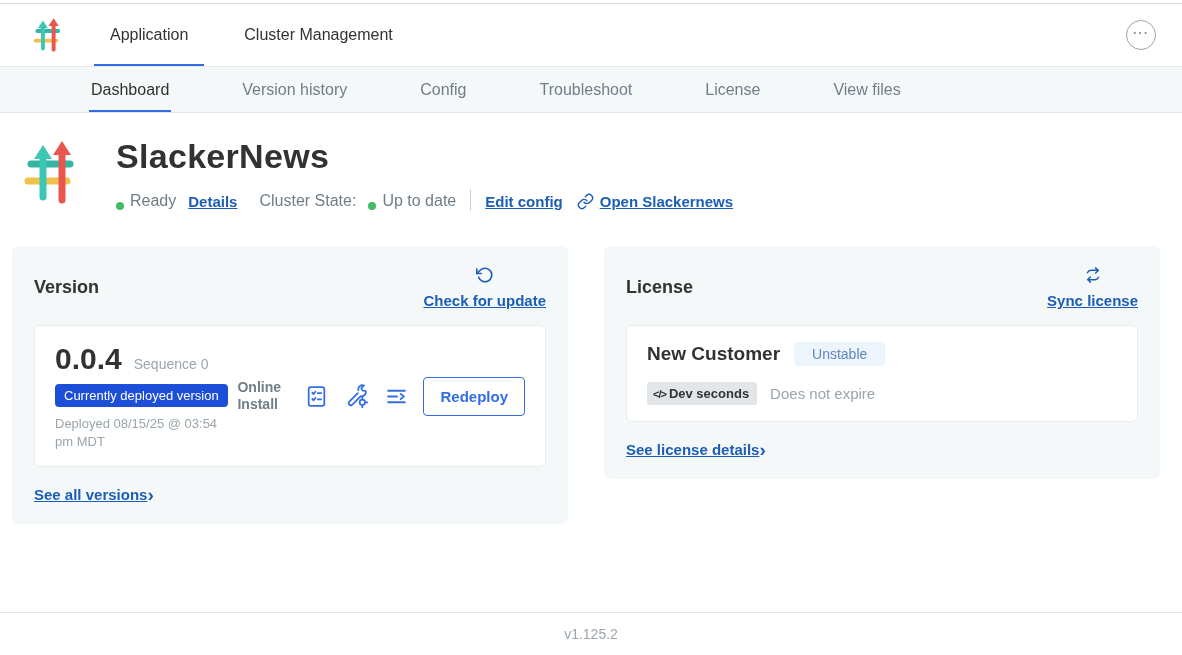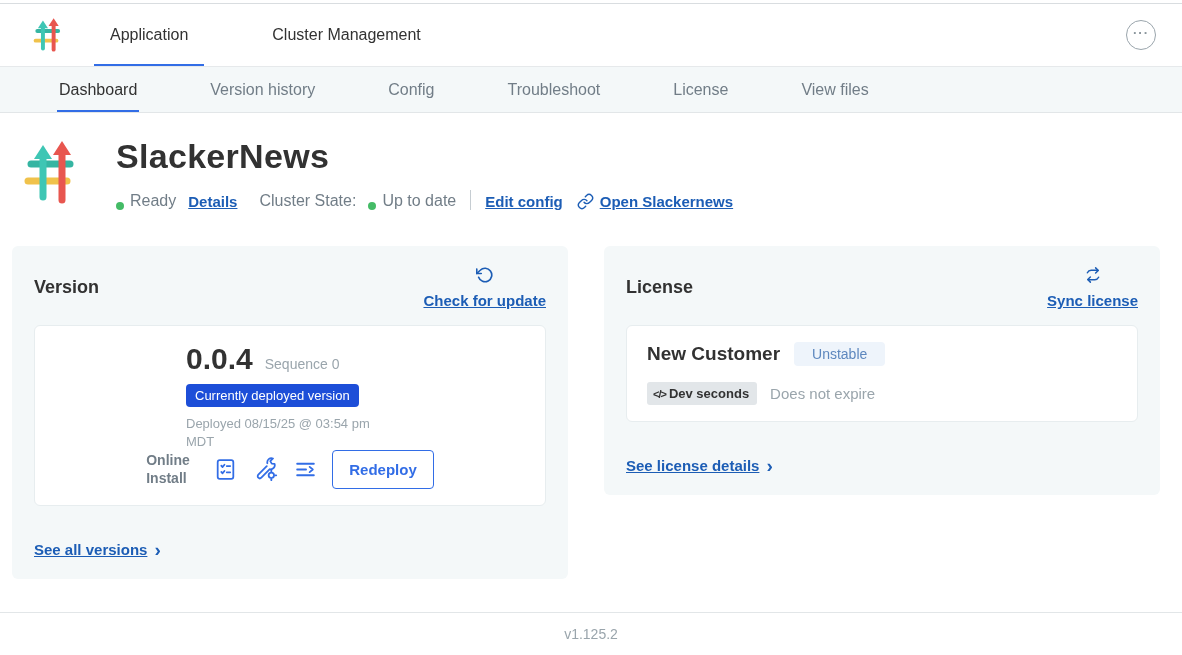--- a/index.html
+++ b/index.html
@@ -4,59 +4,59 @@
 <style>
   * { box-sizing: border-box; margin: 0; padding: 0; }
   html, body { width: 1182px; height: 655px; }
   body { font-family: "Liberation Sans", "DejaVu Sans", sans-serif; color: #323232; background: #fff; overflow: hidden; }
   .page { display: flex; flex-direction: column; height: 655px; }
 
   .top-edge { height: 4px; background: #fff; border-bottom: 1px solid #d9dde0; }
 
   .topbar { height: 63px; display: flex; align-items: stretch; padding: 0 26px 0 30px; border-bottom: 1px solid #e6e9eb; background: #fff; }
   .logo-wrap { display: flex; align-items: center; margin-right: 42px; }
-  .main-tabs { display: flex; gap: 80px; }
+  .main-tabs { display: flex; gap: 52px; }
   .main-tab { display: flex; align-items: center; font-size: 16px; color: #323232; cursor: pointer; position: relative; padding: 0 2px; }
   .main-tab.active::after { content: ""; position: absolute; left: -14px; right: -14px; bottom: 0; height: 2px; background: #326de6; }
   .topbar-right { margin-left: auto; display: flex; align-items: center; }
   .ellipsis-btn { width: 30px; height: 30px; border-radius: 50%; border: 1.5px solid #9aa5ac; background: #fff; color: #8a959c; font-size: 13px; font-weight: bold; letter-spacing: 1px; display: flex; align-items: center; justify-content: center; cursor: pointer; line-height: 1; padding-bottom: 5px; }
 
-  .subnav { height: 46px; background: #f4f8f9; border-bottom: 1px solid #e2e6e8; display: flex; gap: 73px; padding-left: 59px; }
+  .subnav { height: 46px; background: #f4f8f9; border-bottom: 1px solid #e2e6e8; display: flex; gap: 73px; padding-left: 91px; }
   .subnav-tab { display: flex; align-items: center; font-size: 16px; color: #717d87; cursor: pointer; position: relative; white-space: nowrap; }
   .subnav-tab.active { color: #323232; }
   .subnav-tab.active::after { content: ""; position: absolute; left: -2px; right: -2px; bottom: 0; height: 2px; background: #326de6; }
 
   .content { flex: 1; padding: 22px 14px 0 12px; }
   .app-header { display: flex; gap: 32px; margin-left: 8px; }
   .app-icon { width: 64px; height: 74px; flex: none; }
   .app-title { font-size: 34px; font-weight: bold; margin-top: 2px; letter-spacing: 0.3px; }
   .status-row { display: flex; align-items: flex-end; margin-top: 14px; font-size: 16px; color: #717d87; }
   .dot { width: 8px; height: 8px; border-radius: 50%; background: #44bb66; flex: none; }
   .link { color: #1c5db5; font-weight: bold; text-decoration: underline; font-size: 15px; cursor: pointer; white-space: nowrap; }
   .vdiv { width: 1px; height: 20px; background: #c6cdd2; margin: 0 14px; }
 
   .cards { display: flex; gap: 36px; margin-top: 36px; align-items: flex-start; }
   .card { background: #f4f8f9; border-radius: 6px; padding: 20px 22px; width: 556px; }
   .card-head { display: flex; align-items: center; }
   .card-title { font-size: 18px; font-weight: bold; }
   .head-right { margin-left: auto; display: flex; align-items: center; gap: 8px; flex-direction: column; }
-  .inner-card { background: #fff; border: 1px solid #e7edef; border-radius: 6px; margin-top: 16px; padding: 16px 20px; flex-direction: column; }
+  .inner-card { background: #fff; border: 1px solid #e7edef; border-radius: 6px; margin-top: 16px; padding: 16px 20px; }
 
   .version-inner { display: flex; justify-content: space-between; align-items: center; }
   .ver-row { display: flex; align-items: baseline; gap: 12px; }
   .ver-num { font-size: 30px; font-weight: bold; }
   .ver-seq { font-size: 14px; color: #9aa5ac; }
   .deployed-badge { display: inline-block; background: #1d4ed8; color: #fff; font-size: 13px; padding: 4px 9px; border-radius: 4px; margin-top: 8px; }
   .deployed-at { margin-top: 8px; font-size: 13px; color: #9aa5ac; max-width: 208px; line-height: 1.35; }
   .ver-actions { display: flex; align-items: center; gap: 14px; }
   .install-type { font-size: 14px; font-weight: bold; color: #717d87; width: 52px; line-height: 1.25; }
   .icon-btn { width: 26px; height: 26px; cursor: pointer; display: flex; align-items: center; justify-content: center; background: none; border: none; padding: 0; }
   .redeploy-btn { background: #fff; border: 1px solid #326de6; color: #326de6; font-weight: bold; font-size: 15px; padding: 10px 16px; border-radius: 4px; cursor: pointer; font-family: inherit; }
 
-  .see-link { display: inline-flex; align-items: center; gap: 7px; margin-top: 34px; cursor: pointer; }
+  .see-link { display: inline-flex; align-items: center; margin-top: 18px; cursor: pointer; }
   .chev { color: #1c5db5; font-size: 19px; font-weight: bold; line-height: 1; }
 
   .synced-text { font-size: 14px; color: #9aa5ac; margin-right: 8px; }
   .cust-row { display: flex; align-items: center; gap: 14px; }
   .cust-name { font-size: 19px; font-weight: bold; }
   .channel-badge { background: #eef4fb; color: #5d87be; font-size: 14px; padding: 4px 18px; border-radius: 4px; }
   .lic-row { display: flex; align-items: center; gap: 13px; margin-top: 16px; }
   .dev-badge { background: #e2e6e9; color: #323232; font-size: 13px; font-weight: bold; padding: 4px 8px 4px 6px; border-radius: 3px; display: inline-flex; gap: 3px; align-items: center; }
   .code-glyph { font-size: 11px; letter-spacing: -1px; font-weight: bold; }
   .expiry { font-size: 15px; color: #9aa5ac; }

